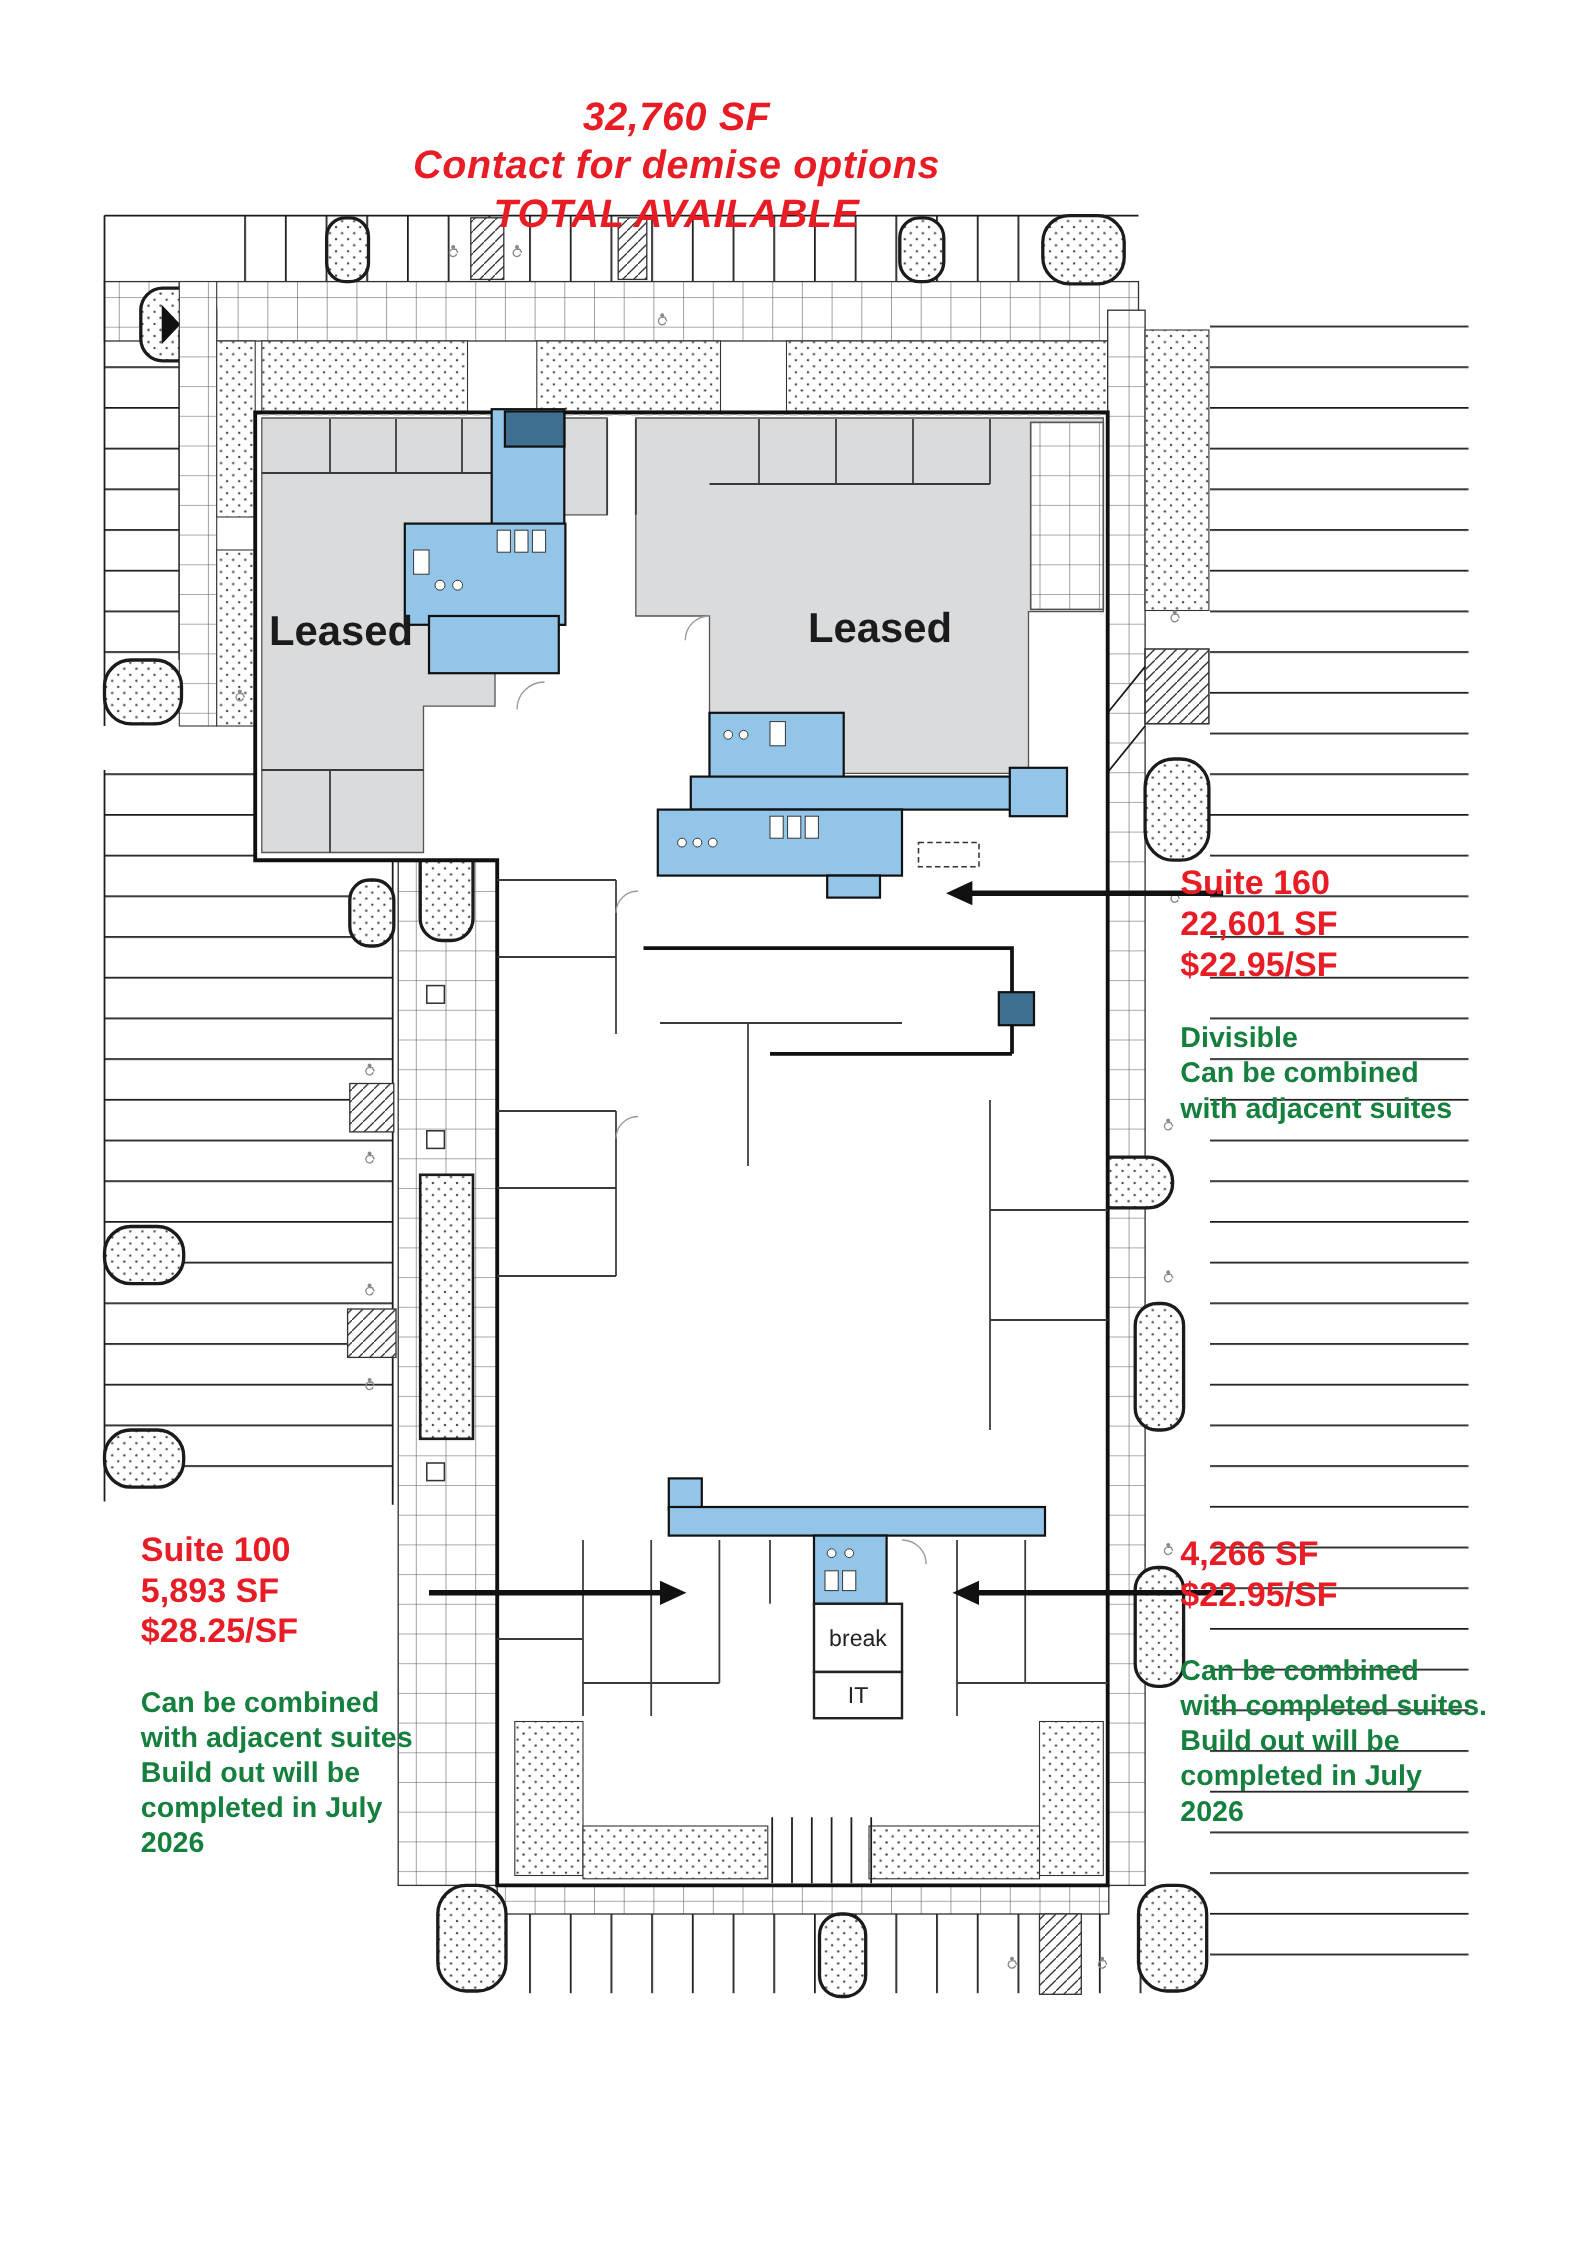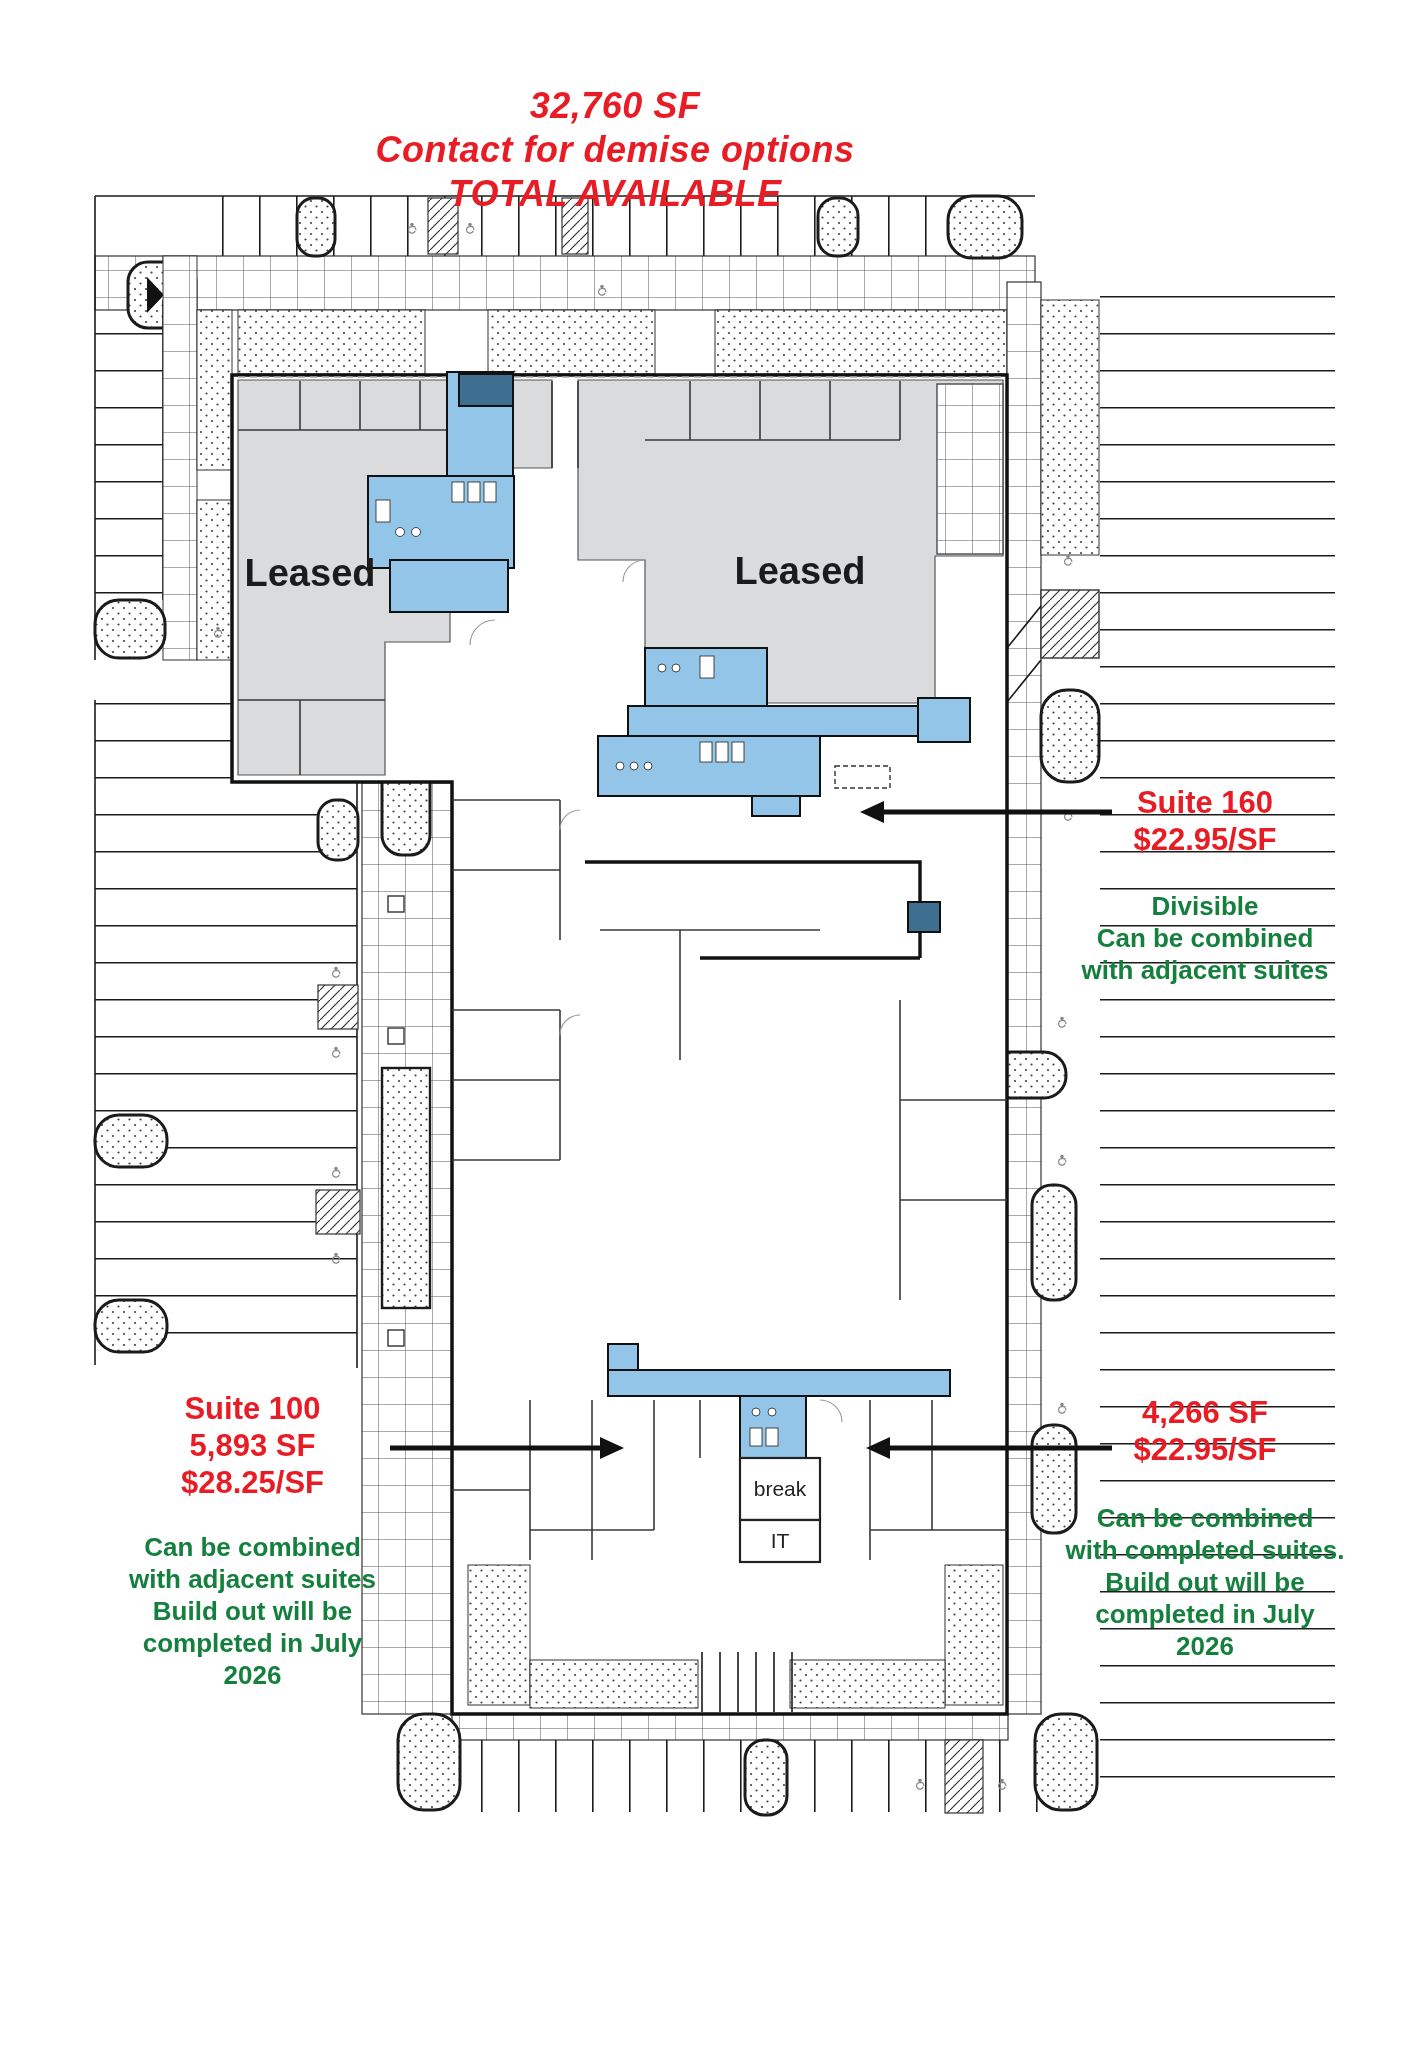--- a/index.html
+++ b/index.html
@@ -8,21 +8,21 @@
     font-family:"Liberation Sans", sans-serif;
   }
   .plan-svg{position:absolute;left:0;top:0;width:1426px;height:2048px;}
   
   .headline{
     position:absolute;left:315px;top:84px;width:600px;text-align:center;
     color:#E81C24;font-weight:bold;line-height:44px;font-size:36px;letter-spacing:.5px;font-style:italic;
   }
   .headline span{display:block;}
   
-  .callout{position:absolute;text-align:center;font-weight:bold;}
+  .callout{position:absolute;text-align:left;font-weight:bold;margin-left:33px;}
   .callout .red{color:#E81C24;font-size:31px;line-height:37px;}
   .callout .red span{display:block;}
   .callout .notes{color:#15803d;font-size:26px;line-height:32px;}
   .callout .notes span{display:block;}
   .co-s160{left:1040px;top:784px;width:330px;}
   .co-s160 .notes{margin-top:32px;}
   .co-s100{left:95px;top:1390px;width:315px;}
   .co-s100 .notes{margin-top:30px;}
   .co-s180{left:1040px;top:1394px;width:330px;}
   .co-s180 .notes{margin-top:34px;}
@@ -254,20 +254,21 @@
 
   <div class="headline">
     <span>32,760 SF</span>
     <span>Contact for demise options</span>
     <span>TOTAL AVAILABLE</span>
   </div>
 
   <div class="callout co-s160">
     <div class="red">
       <span>Suite 160</span>
+      <span>22,601 SF</span>
       <span>$22.95/SF</span>
     </div>
     <div class="notes">
       <span>Divisible</span>
       <span>Can be combined</span>
       <span>with adjacent suites</span>
     </div>
   </div>
 
   <div class="callout co-s100">

